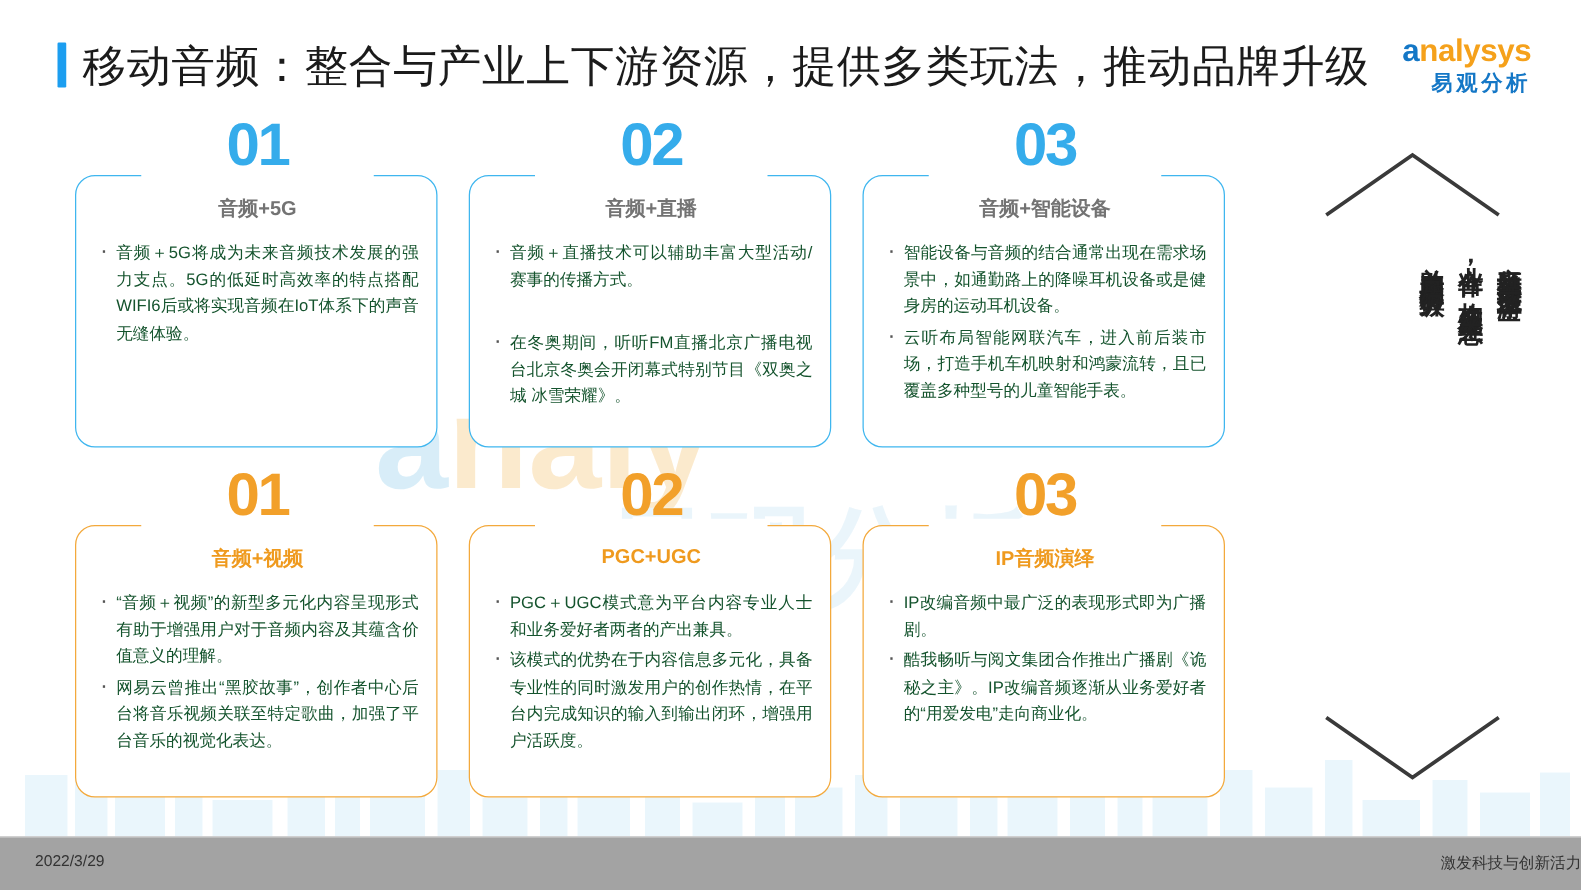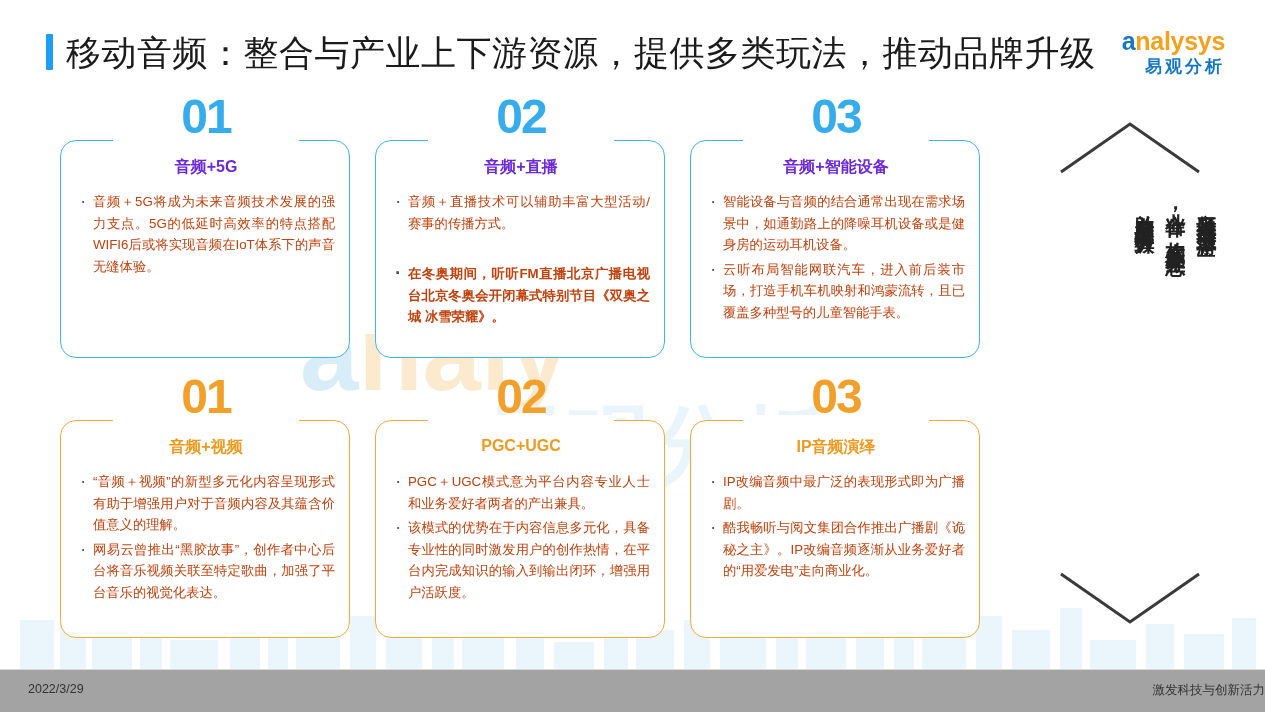--- a/index.html
+++ b/index.html
@@ -145,49 +145,49 @@
   .card-title {
     position: absolute;
     top: 16px;
     left: 0;
     width: 290px;
     text-align: center;
     font-size: 16px;
     font-weight: bold;
     z-index: 6;
   }
-  .card-title.blue { color: #6d28d9; }
+  .card-title.blue { color: #737373; }
   .card-title.orange { color: #ef9a1e; }
 
   .bullets {
     position: absolute;
     top: 50px;
     left: 16px;
     right: 14px;
     font-size: 13.3px;
-    color: #c2410c;
+    color: #14532d;
     line-height: 1.62;
   }
   .bullet {
     position: relative;
     padding-left: 16px;
     margin-bottom: 3px;
     text-align: justify;
   }
   .bullet:before {
     content: "·";
     position: absolute;
     left: 3px;
     top: -2px;
     font-size: 19px;
     color: #555;
     line-height: 1.3;
   }
   .bullet.bold {
-    font-weight: bold;
+    font-weight: normal;
     margin-top: 29px;
   }
 
   
   .side {
     position: absolute;
     right: 22px;
     top: 118px;
     width: 210px;
     height: 540px;

